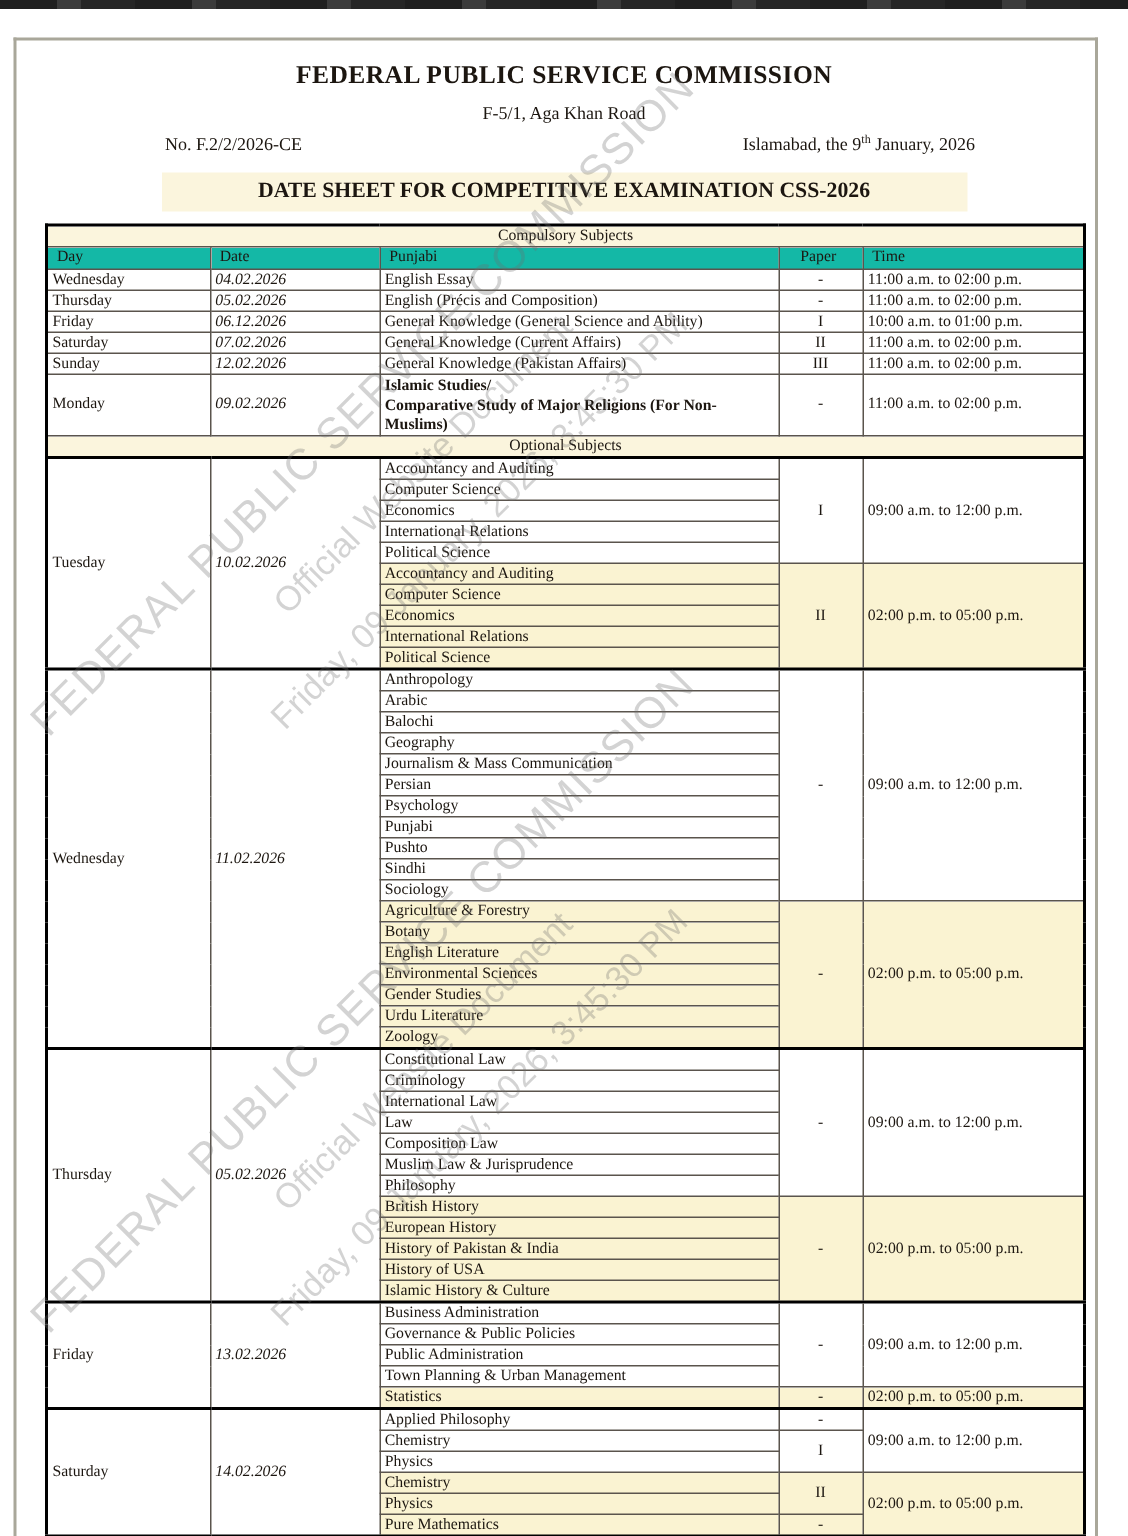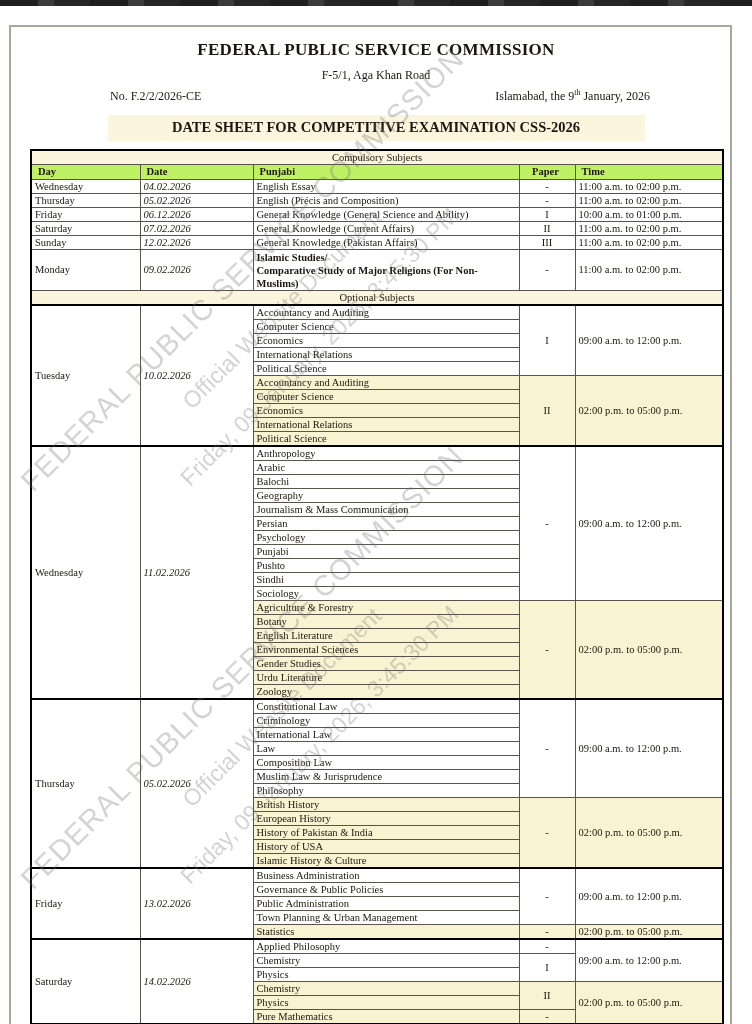--- a/index.html
+++ b/index.html
@@ -30,21 +30,21 @@
     border:2.5px solid #000; background:#fff;
   }
   table.sheet td {
     border:1px solid #5a544d; font-size:10.5px; line-height:12px;
     padding:0 3px; overflow:hidden; white-space:nowrap; height:13px;
   }
   td.band {
     background:#fbf5dd; font-weight:normal; text-align:center; font-size:12.5px;
     height:17px; border-top:2.5px solid #000; border-bottom:2.5px solid #000;margin-left:45px;
   }
-  tr.cols-header td { background:#bef264; font-weight:bold; height:14px; padding-left:6px; }
+  tr.cols-header td { background:#14b8a6; font-weight:normal; height:14px; padding-left:6px; }
   tr.cols-header td:nth-child(4) { text-align:center; padding-left:0; }
   td.day  { vertical-align:middle; padding-left:7px; }
   td.date { vertical-align:middle; padding-left:7px;font-style:italic; }
   td.subj { padding-left:5px; }
   td.paper{ text-align:center; vertical-align:middle; }
   td.time { padding-left:6px; vertical-align:middle; }
   td.shade-yellow { background:#faf3d2; }
   tr.block-start td { border-top:2px solid #000; }
   tr.session-start td { border-top:1.5px solid #1d1a16; }
   tr.tall td { height:40px; }

